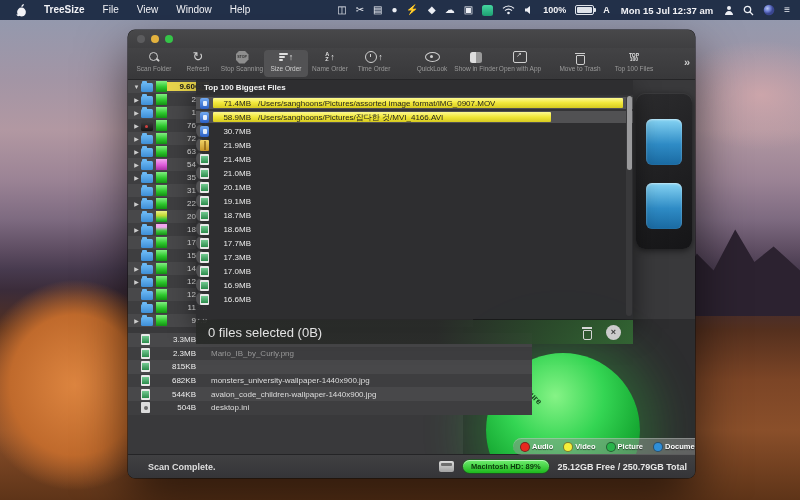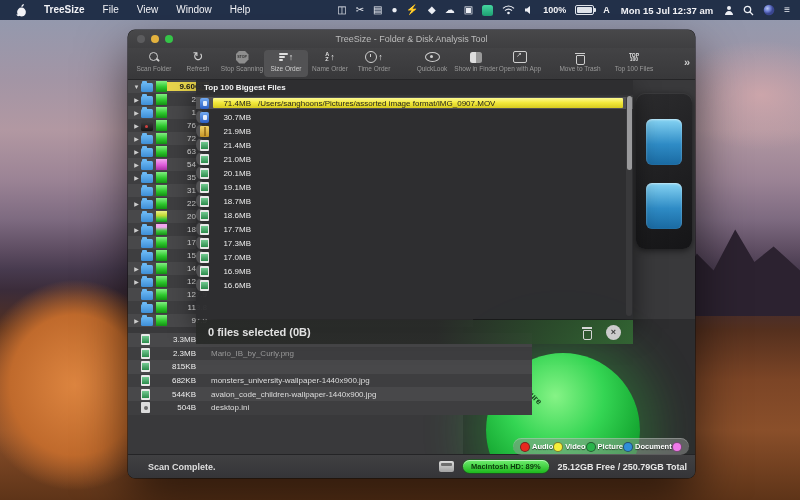--- a/index.html
+++ b/index.html
@@ -143,30 +143,30 @@
   .pbar.picture{background:linear-gradient(180deg,#8df08d,#3ecf3e 48%,#1fa01f);}
   .psize{width:42px;text-align:right;font-size:8px;position:relative;z-index:2;flex:none;}
   .ppath{font-size:8px;padding-left:7px;position:relative;z-index:2;white-space:nowrap;overflow:hidden;}
   .prow .fi{position:relative;z-index:2;}
   .pscroll{position:absolute;right:1px;top:16px;bottom:3px;width:6px;background:#39393b;border-radius:3px;}
   .pthumb{position:absolute;left:.5px;top:0;width:5px;height:74px;background:#9a9a9c;border-radius:3px;}
   
   .toast{position:absolute;left:68px;top:240px;width:437px;height:24px;z-index:6;
     display:flex;align-items:center;
     background:linear-gradient(90deg,rgba(40,42,40,.93) 55%,rgba(44,78,44,.88) 80%,rgba(52,110,52,.82));}
-  .toast-text{font-size:11px;font-weight:bold;color:#e2e2e2;padding-left:12px;}
+  .toast-text{font-size:13px;font-weight:normal;color:#e2e2e2;padding-left:12px;}
   .toast-icons{margin-left:auto;display:flex;align-items:center;gap:14px;padding-right:12px;}
   .t-trash{width:10px;height:13px;position:relative;}
   .t-trash::before{content:"";position:absolute;top:1.5px;left:0;width:10px;height:1.5px;background:#d6d6d6;}
   .t-trash::after{content:"";position:absolute;top:4px;left:1px;width:7px;height:8px;border:1.2px solid #d6d6d6;border-radius:1px 1px 2px 2px;}
   .t-close{width:15px;height:15px;border-radius:50%;background:#cccccc;color:#3a3a3a;
     font-size:9px;font-weight:bold;display:flex;align-items:center;justify-content:center;line-height:1;}
   
   .legend{position:absolute;left:385px;top:358px;height:17px;z-index:7;border-radius:9px;
-    background:rgba(150,150,150,.5);display:flex;align-items:center;padding:0 7px;gap:0;
+    background:rgba(150,150,150,.5);display:flex;align-items:center;padding:0 7px;gap:10px;
     box-shadow:inset 0 1px 0 rgba(255,255,255,.25);}
   .litem{display:flex;align-items:center;gap:2px;}
   .ldot{width:10px;height:10px;border-radius:50%;border:1px solid rgba(30,30,30,.55);box-sizing:border-box;}
   .llabel{font-size:7.5px;font-weight:bold;color:#fff;text-shadow:0 1px 1px rgba(0,0,0,.6);}
   
   .statusbar{position:absolute;left:0;right:0;bottom:0;height:23px;
     background:linear-gradient(#404042,#353538);border-top:1px solid #242426;
     border-radius:0 0 7px 7px;display:flex;align-items:center;}
   .smsg{font-size:9px;font-weight:bold;color:#dedede;padding-left:20px;}
   .sright{margin-left:auto;display:flex;align-items:center;gap:9px;padding-right:8px;}
@@ -255,21 +255,20 @@
 </div>
 
 <div class="window">
 
   <div class="titlebar">
     <div class="lights">
       <span class="light close"></span>
       <span class="light min"></span>
       <span class="light zoom"></span>
     </div>
-    <div class="title">TreeSize - Folder &amp; Disk Analysis Tool</div>
   </div>
 
   <div class="toolbar">
     <div class="tbtn">
       <span class="ticon">
           <span class="i-mag"></span>
         </span>
       <span class="tlabel">Scan Folder</span>
     </div>
     <div class="tbtn">
@@ -569,20 +568,28 @@
       <div class="ptitle">Top 100 Biggest Files</div>
       <div>
 
       <div class="prow dark">
             <span class="bar-track">
               <span class="pbar video" style="width: 100%;"></span>
             </span>
             <span class="fi videofile"></span>
             <span class="psize">71.4MB</span>
             <span class="ppath">/Users/sanghoons/Pictures/assorted image format/IMG_0907.MOV</span>
+          </div>
+          <div class="prow dark">
+            <span class="bar-track">
+              <span class="pbar video" style="width: 82.5%;"></span>
+            </span>
+            <span class="fi videofile"></span>
+            <span class="psize">58.9MB</span>
+            <span class="ppath">/Users/sanghoons/Pictures/잡다한 것/MVI_4166.AVI</span>
           </div>
           <div class="prow light">
             <span class="bar-track">
               <span class="pbar video" style="width: 43%;"></span>
             </span>
             <span class="fi videofile"></span>
             <span class="psize">30.7MB</span>
             <span class="ppath">/Users/sanghoons/Pictures/images/photo/IMG_0012.MOV</span>
           </div>
           <div class="prow light">

